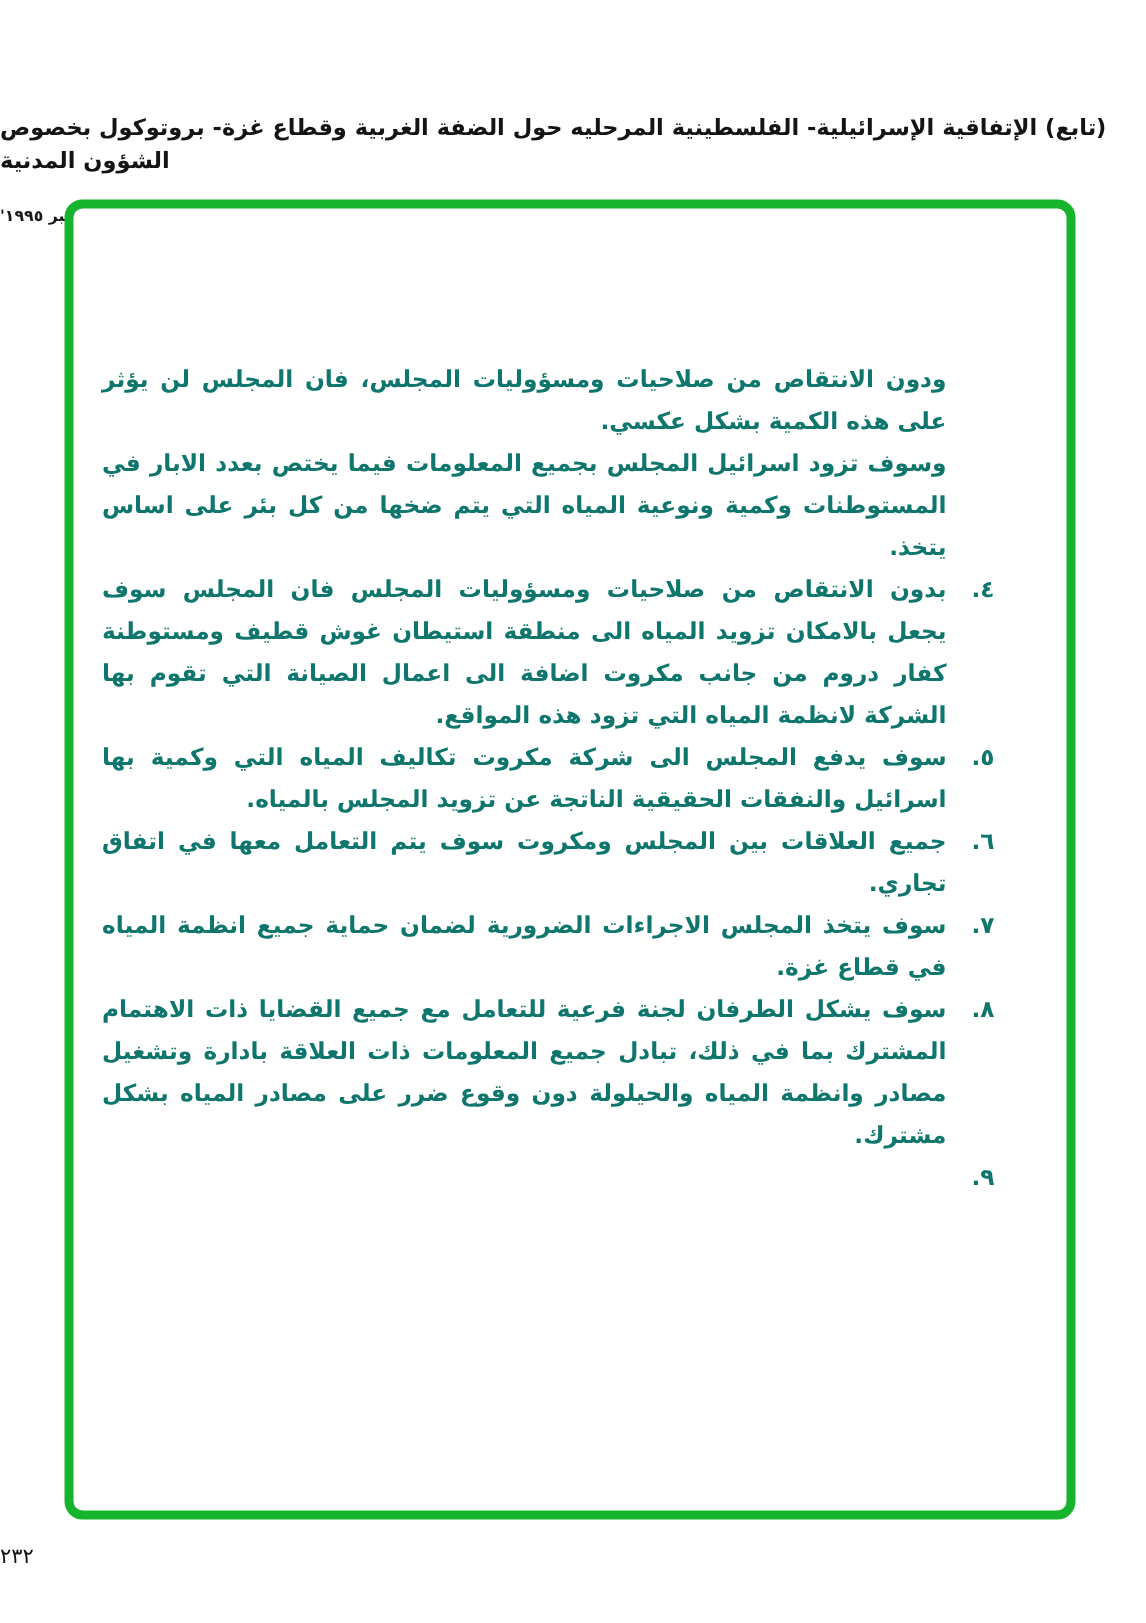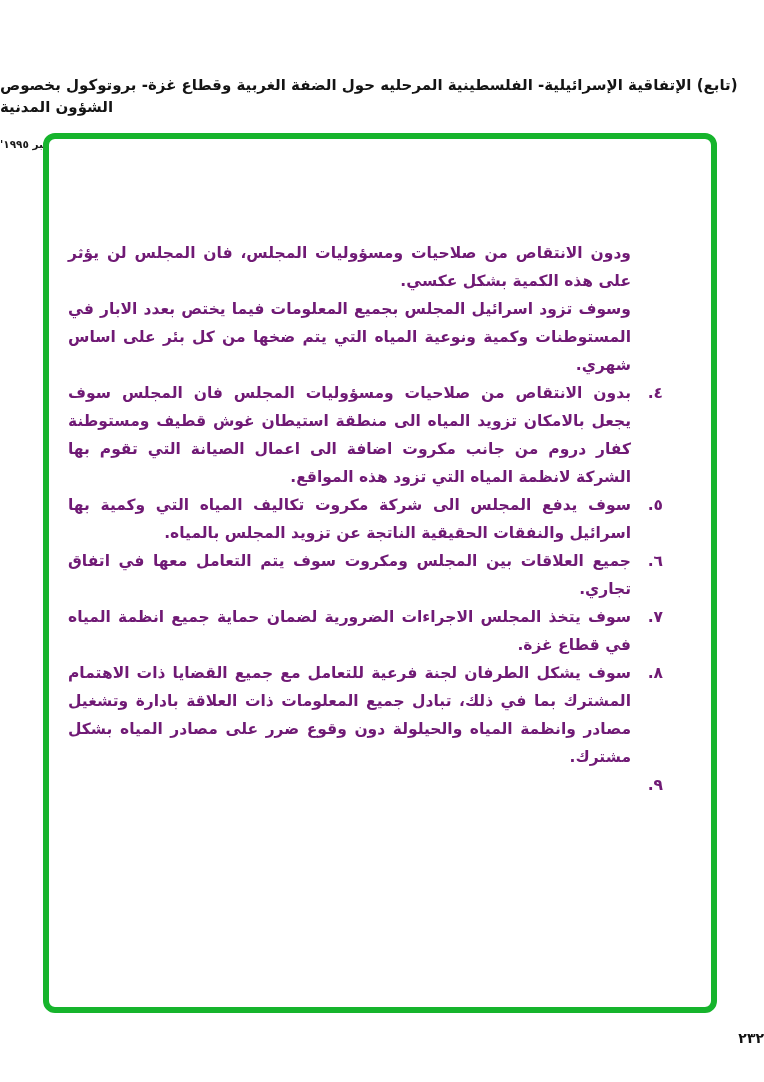--- a/index.html
+++ b/index.html
@@ -45,21 +45,21 @@
     border: 6px solid #16b42c;
     border-radius: 12px;
     background: #ffffff;
   }
   .frame-inner {
     direction: rtl;
     padding: 100px 80px 0 19px;
     font-size: 15.5px;
     line-height: 28px;
     font-weight: 600;
-    color: #701a75;
+    color: #0f766e;
   }
   .paragraph {
     text-align: justify;
     text-align-last: right;
   }
   .list-item {
     position: relative;
     text-align: justify;
     text-align-last: right;
   }
@@ -71,41 +71,41 @@
     text-align: right;
     white-space: nowrap;
   }
 
   
   .page-number {
     position: absolute;
     left: 0;
     top: 1030px;
     width: 764px;
-    text-align: right;
+    text-align: left;
     direction: rtl;
     font-size: 14px;
-    font-weight: 700;
+    font-weight: 400;
     letter-spacing: 3px;
     color: #111111;
   }
 </style>
 </head>
 <body>
 
 <header class="page-header">
   <div class="title">(تابع) الإتفاقية الإسرائيلية- الفلسطينية المرحليه حول الضفة الغربية وقطاع غزة- بروتوكول بخصوص الشؤون المدنية</div>
   <div class="source">المصدر:'منظمة التحرير الفلسطينية ، دائرة شؤون المفاوضات ، واشنطن، ٢٨ سبتمبر ١٩٩٥'</div>
 </header>
 
 <div class="content-frame">
   <div class="frame-inner">
 
     <p class="paragraph">ودون الانتقاص من صلاحيات ومسؤوليات المجلس، فان المجلس لن يؤثر على هذه الكمية بشكل عكسي.</p>
-    <p class="paragraph">وسوف تزود اسرائيل المجلس بجميع المعلومات فيما يختص بعدد الابار في المستوطنات وكمية ونوعية المياه التي يتم ضخها من كل بئر على اساس شهري.</p>
+    <p class="paragraph">وسوف تزود اسرائيل المجلس بجميع المعلومات فيما يختص بعدد الابار في المستوطنات وكمية ونوعية المياه التي يتم ضخها من كل بئر على اساس يتخذ.</p>
 
     <div class="list-item">
       <span class="item-number">٤.</span>
       <span class="item-text">بدون الانتقاص من صلاحيات ومسؤوليات المجلس فان المجلس سوف يجعل بالامكان تزويد المياه الى منطقة استيطان غوش قطيف ومستوطنة كفار دروم من جانب مكروت اضافة الى اعمال الصيانة التي تقوم بها الشركة لانظمة المياه التي تزود هذه المواقع.</span>
     </div>
 
     <div class="list-item">
       <span class="item-number">٥.</span>
       <span class="item-text">سوف يدفع المجلس الى شركة مكروت تكاليف المياه التي وكمية بها اسرائيل والنفقات الحقيقية الناتجة عن تزويد المجلس بالمياه.</span>
     </div>

